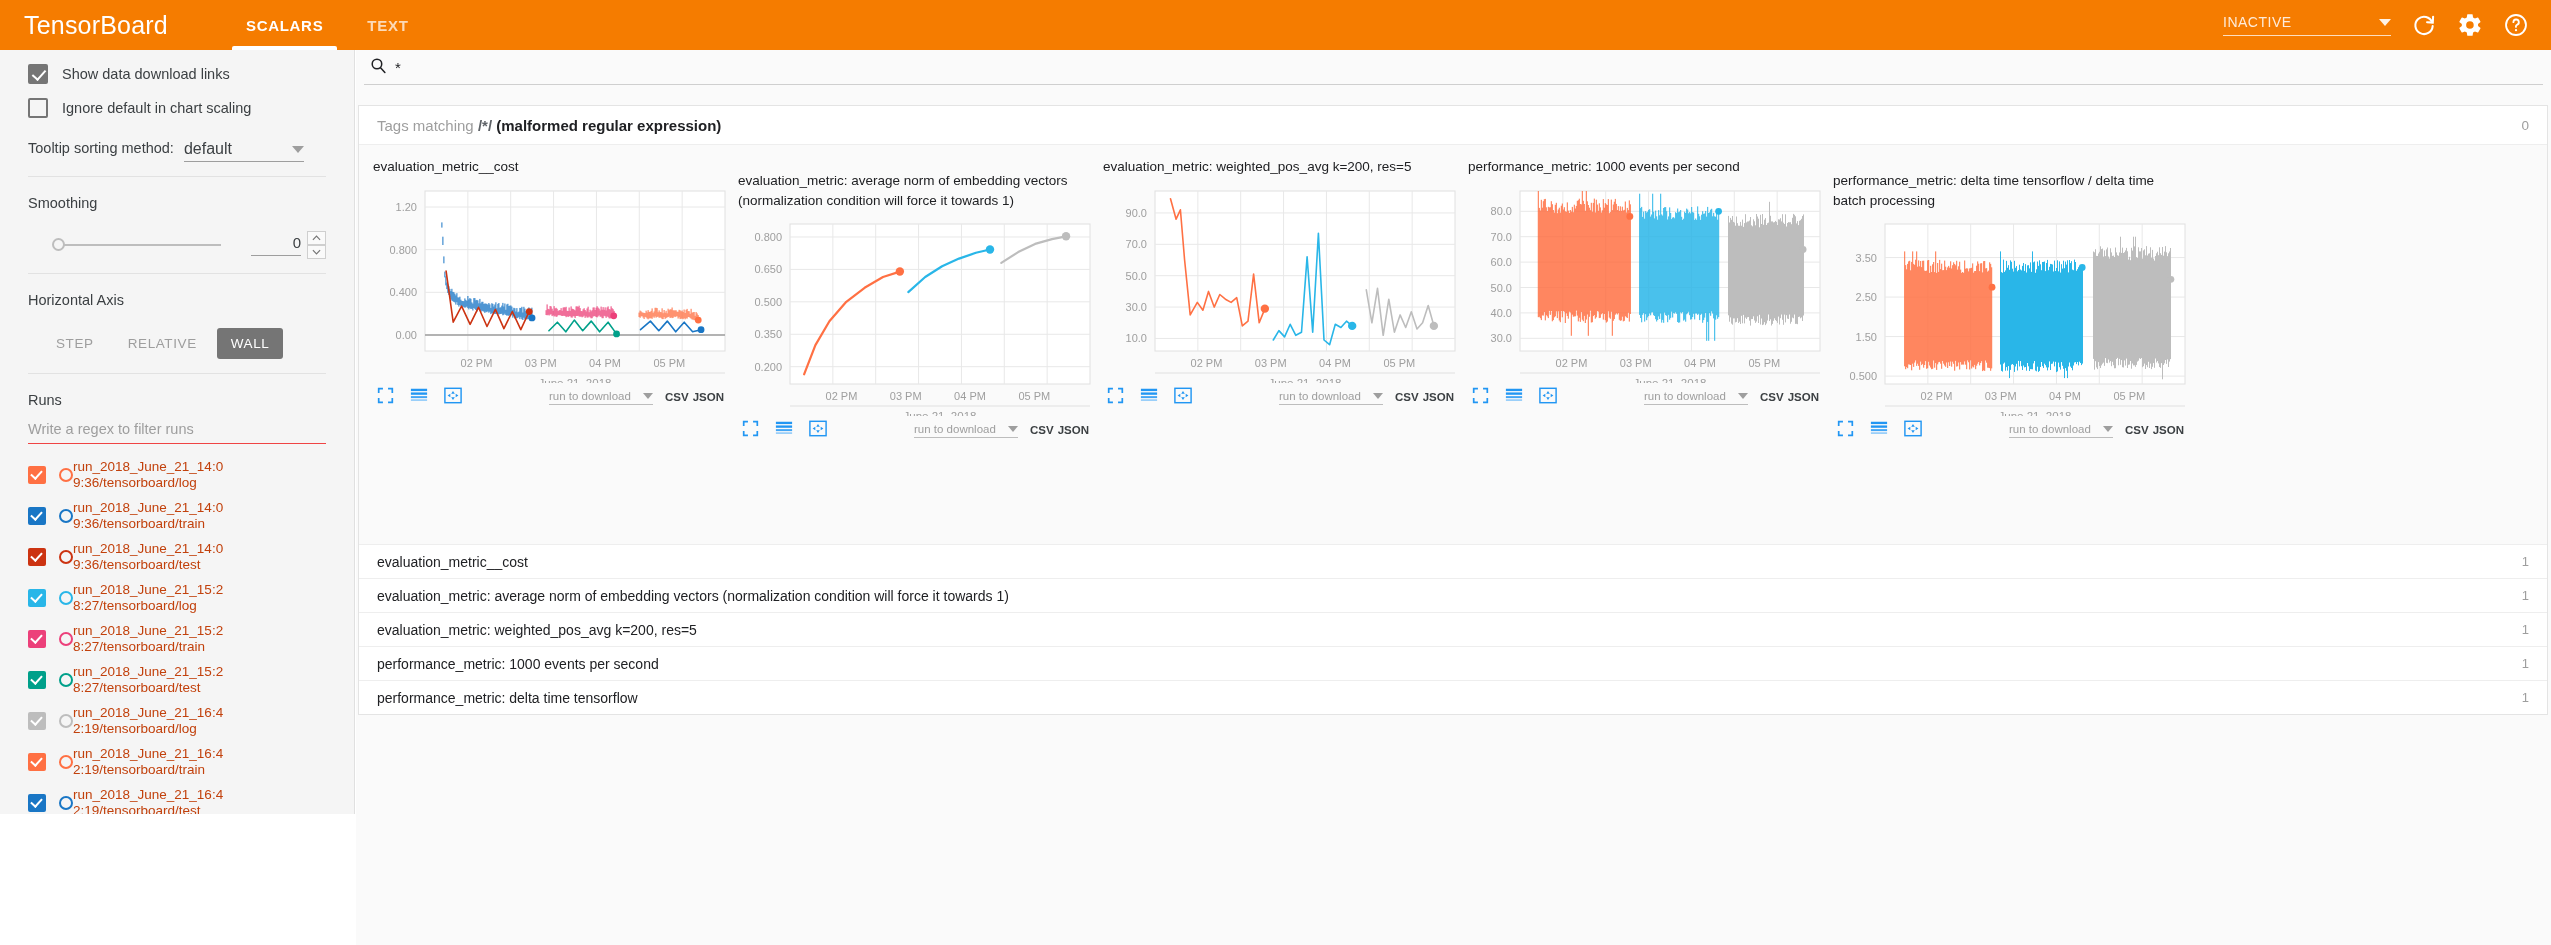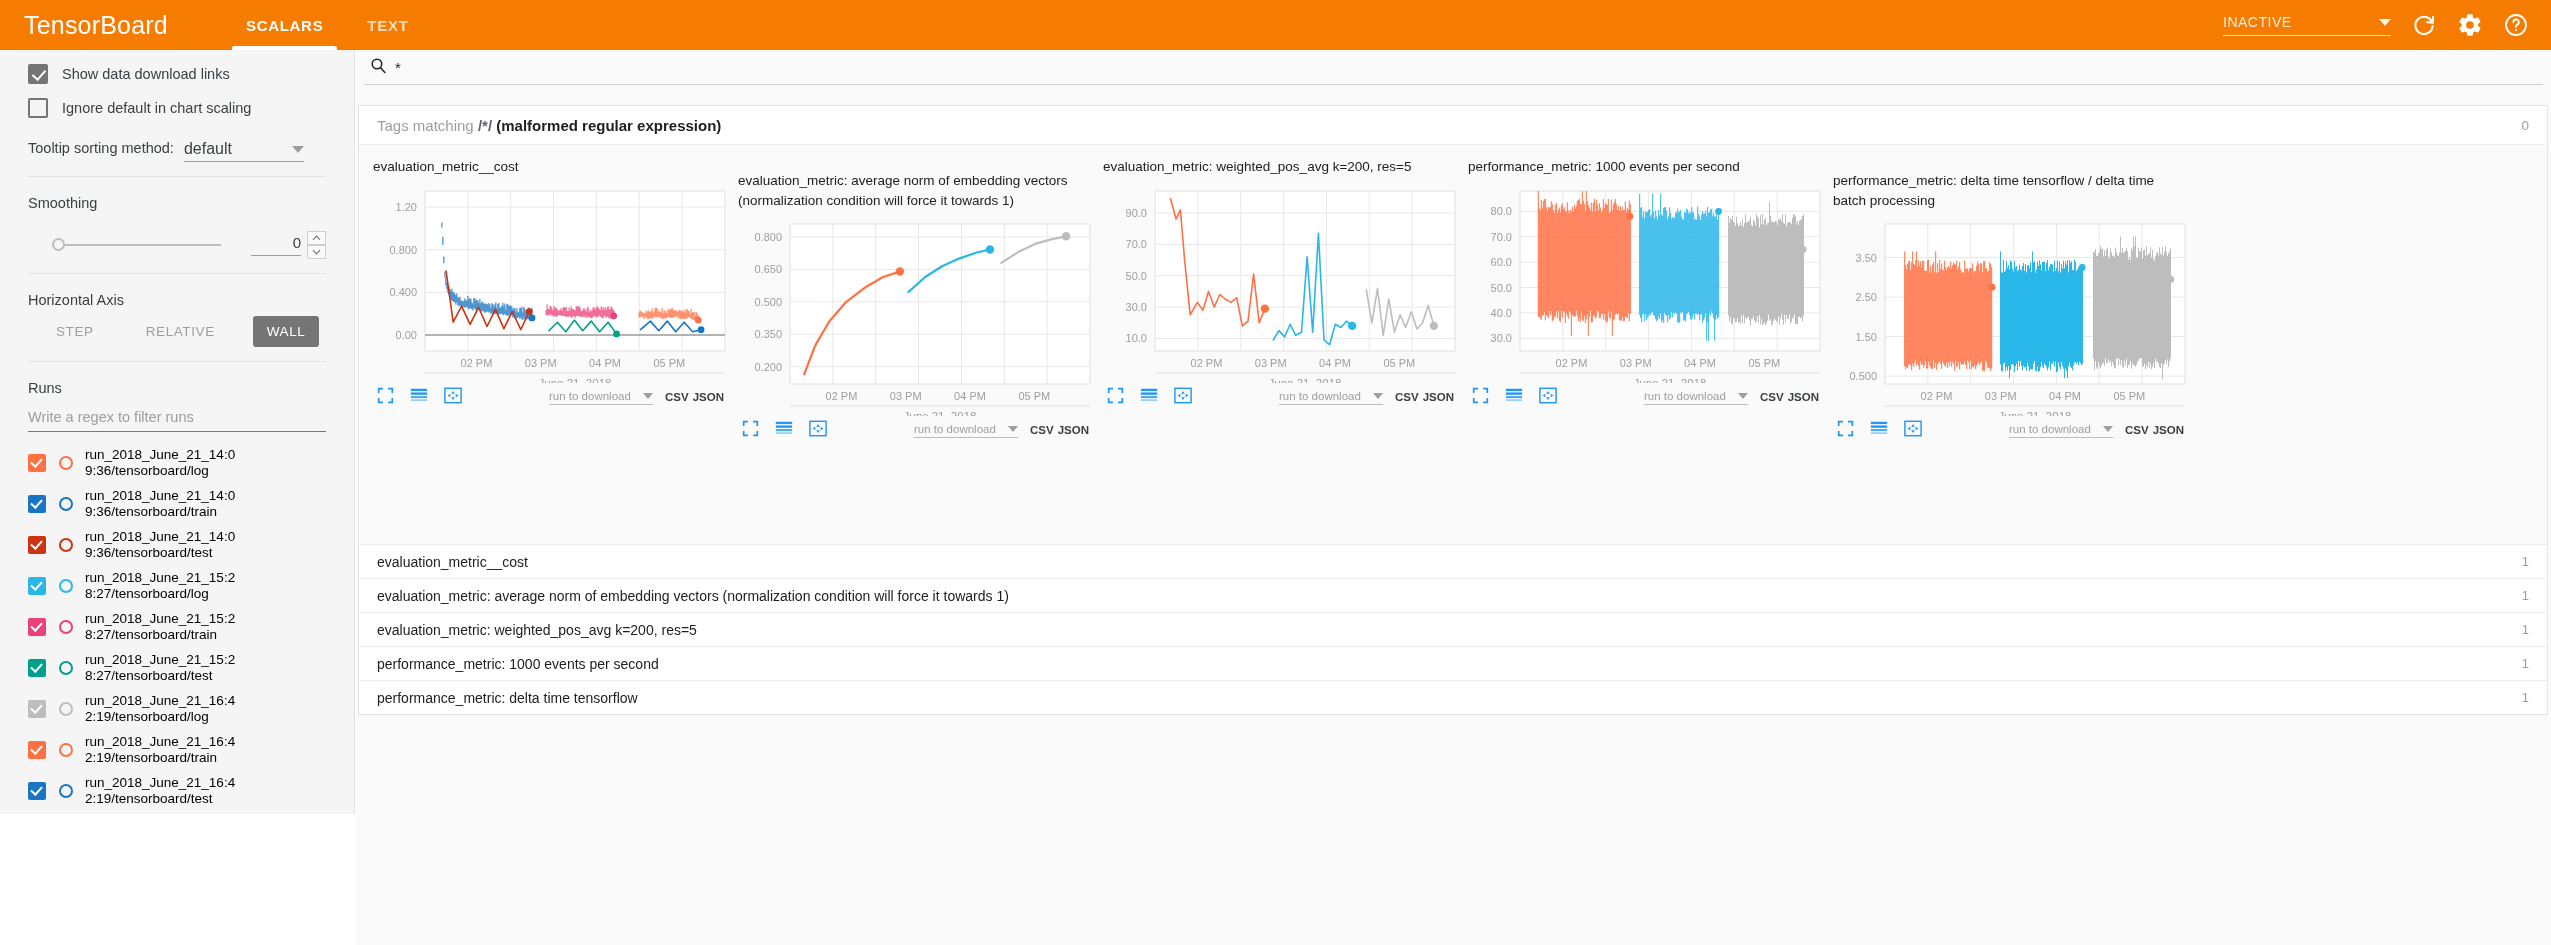--- a/index.html
+++ b/index.html
@@ -119,21 +119,21 @@
     border-bottom: 1px solid #9e9e9e; text-align: right; padding-bottom: 3px;
   }
   #smoothing-value { font-size: 15px; color: #3c4043; }
   #smoothing-stepper { margin-left: 6px; display: flex; flex-direction: column; }
   .stepper-btn {
     width: 19px; height: 14px; border: 1px solid #cfcfcf; background: #fafafa;
     display: flex; align-items: center; justify-content: center; cursor: pointer;
   }
   .stepper-btn svg { display: block; }
 
-  #axis-buttons { display: flex; margin-top: 8px; padding-left: 14px; gap: 24px; }
+  #axis-buttons { display: flex; margin-top: 20px; padding-left: 14px; gap: 6px; }
   .axis-btn {
     padding: 8px 14px; font-size: 13.5px; letter-spacing: .6px;
     color: #9e9e9e; border-radius: 3px; cursor: pointer; user-select: none;
     font-weight: 500;
   }
   .axis-btn.active { background: #757575; color: #ffffff; }
 
   #runs-filter {
     margin-top: 12px; border-bottom: 1px solid #ef4444; padding-bottom: 5px;
   }
@@ -153,21 +153,21 @@
     content: ""; position: absolute; left: 5px; top: 2px;
     width: 5px; height: 9px;
     border: solid #fff; border-width: 0 2.2px 2.2px 0;
     transform: rotate(42deg);
   }
   .run-circle {
     width: 14px; height: 14px; border-radius: 50%;
     border: 2px solid; margin-left: 13px; flex: none;
   }
   .run-label {
-    margin-left: 12px; font-size: 13.5px; color: #000000;
+    font-size: 13.5px; color: #c2410c;
     line-height: 1.15; width: 152px; word-break: break-all;
   }
 
   
   #main {
     position: absolute; top: 50px; left: 356px;
     width: 2195px; height: 895px;
     background: #fafafa;
     overflow: hidden;
   }

